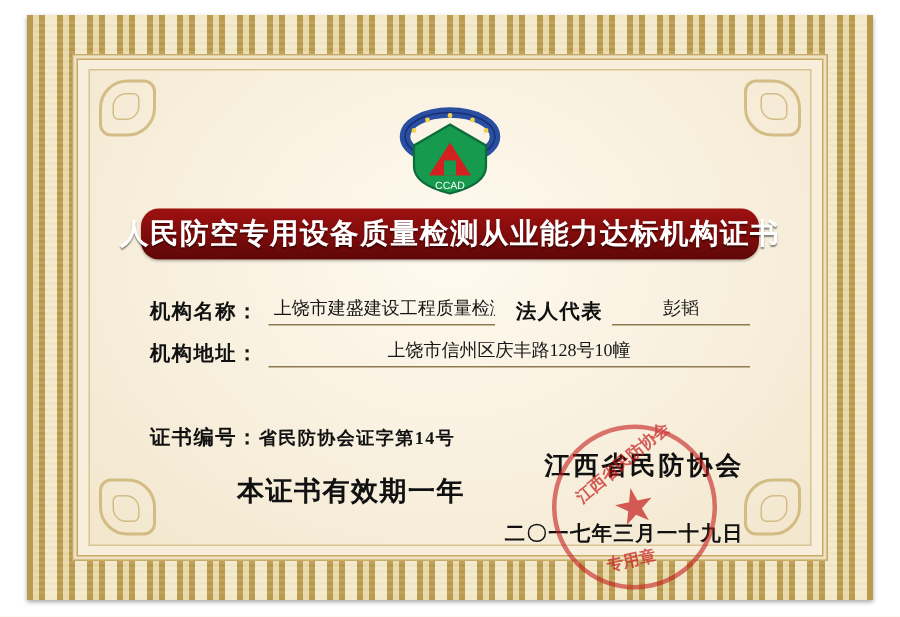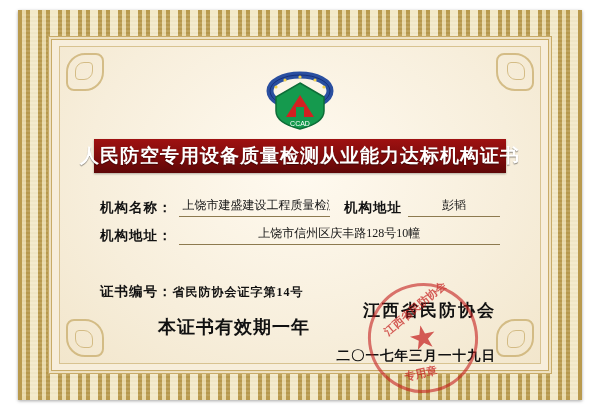--- a/index.html
+++ b/index.html
@@ -74,21 +74,21 @@
     position:absolute;left:50%;top:24px;transform:translateX(-50%);
     width:92px;height:62px;text-align:center;
   }
   .emblem svg{display:block;margin:0 auto;}
 
   
   .title-bar{
     position:absolute;left:34px;right:34px;top:92px;
     height:34px;
     background:linear-gradient(180deg,#9f1111 0%,#7e0b0b 55%,#5e0707 100%);
-    border-radius:0;
+    border-radius:12px;
     box-shadow:0 1px 2px rgba(0,0,0,.3);
     display:flex;align-items:center;justify-content:center;
   }
   .title-bar .t{
     color:#ffffff;
     font-size:19px;
     letter-spacing:1px;
     font-weight:bold;
     white-space:nowrap;
     text-shadow:0 1px 1px rgba(0,0,0,.45);
@@ -214,21 +214,21 @@
 
         <div class="title-bar">
           <div class="t">人民防空专用设备质量检测从业能力达标机构证书</div>
         </div>
 
         <div class="rows">
           <div class="row">
             <span class="lbl">机构名称：</span>
             <span class="val">上饶市建盛建设工程质量检测有限公司</span>
             <span class="gap"></span>
-            <span class="lbl">机构地址</span>
+            <span class="lbl">法人代表</span>
             <span class="val rep">彭韬</span>
           </div>
           <div class="row">
             <span class="lbl">机构地址：</span>
             <span class="val left">上饶市信州区庆丰路128号10幢</span>
           </div>
         </div>
 
         <div class="lower">
           <div class="certno">

